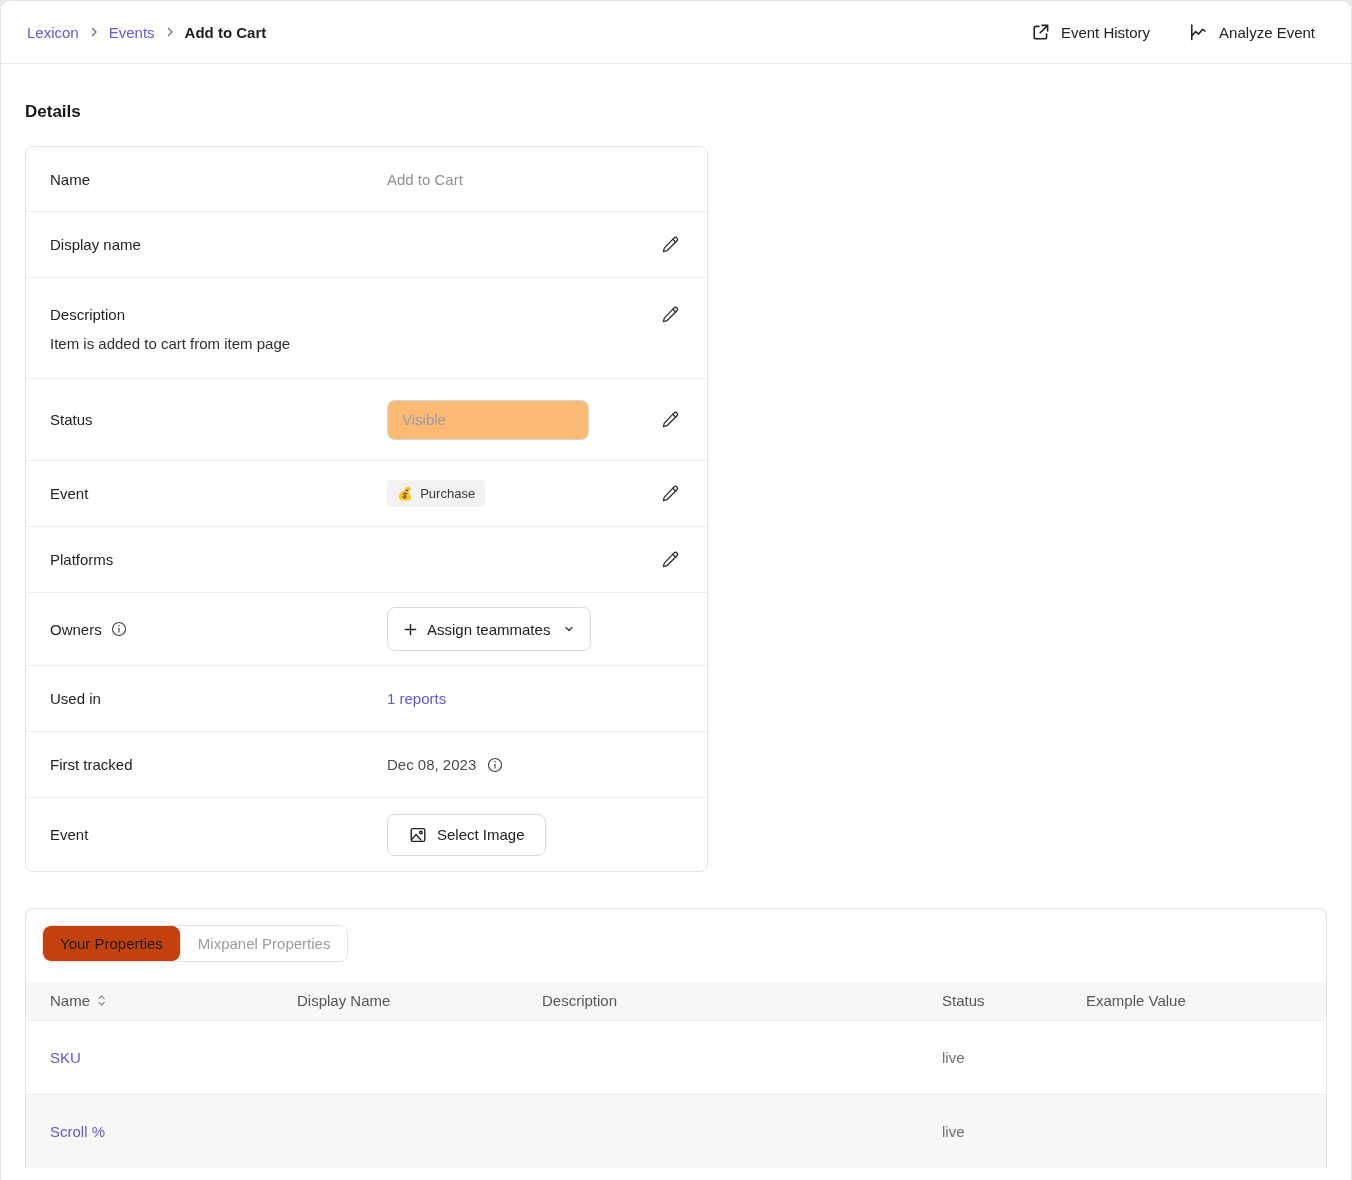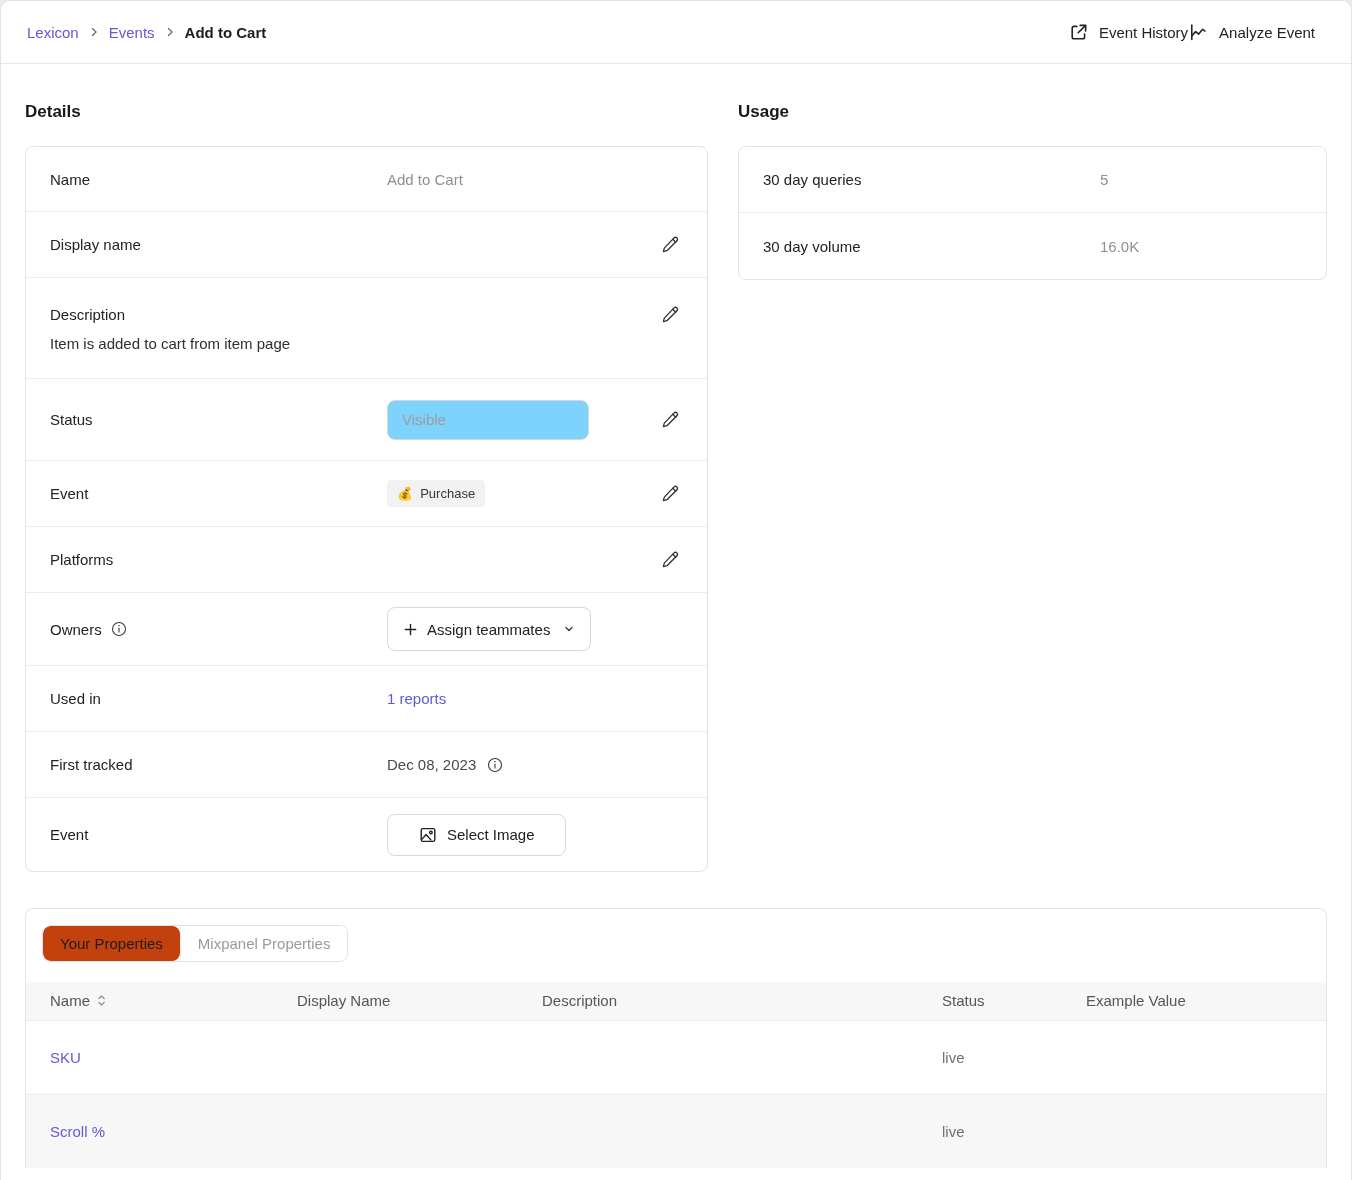--- a/index.html
+++ b/index.html
@@ -26,21 +26,21 @@
   }
   
   .topbar{
     height:63px;display:flex;align-items:center;justify-content:space-between;
     padding:0 36px 0 26px;border-bottom:1px solid #e8e8e8;background:#fff;
   }
   .breadcrumb{display:flex;align-items:center;gap:10px;font-size:15px;}
   .crumb-link{color:var(--purple);font-weight:500;cursor:pointer;text-decoration:none;}
   .crumb-sep{color:#6f6f74;display:flex;align-items:center;}
   .crumb-current{color:var(--text-dark);font-weight:600;}
-  .topbar-actions{display:flex;align-items:center;}
+  .topbar-actions{display:flex;align-items:center;gap:38px;}
   .top-btn{
     display:flex;align-items:center;gap:10px;background:none;border:none;
     font-family:inherit;font-size:15px;font-weight:500;color:#222226;cursor:pointer;padding:0;
   }
   .top-btn svg{display:block;}
   
   .content{padding:38px 24px 0;}
   .columns{display:flex;align-items:flex-start;}
   .col-left{width:683px;margin-right:30px;flex:none;}
   .col-right{flex:1;min-width:0;}
@@ -59,36 +59,36 @@
   .row-h73{min-height:73px;}
   .icon-btn{background:none;border:none;padding:2px;cursor:pointer;color:var(--icon);display:flex;}
   .icon-btn svg{display:block;}
   
   .drow-desc{display:block;padding:24px 24px 26px;border-bottom:1px solid var(--border-row);}
   .desc-top{display:flex;align-items:center;justify-content:space-between;}
   .desc-text{margin-top:8px;font-size:15px;color:#2e2e33;}
   
   .status-input{
     width:202px;height:40px;border:1px solid #d6d6d8;border-radius:8px;
-    padding:0 14px;font-family:inherit;font-size:15px;color:#2c2c30;background:#7dd3fc;
+    padding:0 14px;font-family:inherit;font-size:15px;color:#2c2c30;background:#fdba74;
   }
   .status-input::placeholder{color:#9c9ca1;}
   
   .tag-chip{
     display:inline-flex;align-items:center;gap:7px;background:#f2f2f3;border-radius:4px;
     padding:6px 10px;font-size:13px;color:#38383c;
   }
   .tag-chip .emoji{font-size:13px;line-height:1;}
   
   .outline-btn{
     display:inline-flex;align-items:center;gap:9px;height:44px;padding:0 15px;
     border:1px solid #d8d8da;border-radius:8px;background:#fff;cursor:pointer;
     font-family:inherit;font-size:15px;font-weight:500;color:#212125;
   }
-  .outline-btn.h42{height:42px;padding:0 30px;}
+  .outline-btn.h42{height:42px;padding:0 20px;}
   .outline-btn svg{display:block;}
   .chev{margin-left:4px;color:#3c3c41;}
   .link{color:var(--purple);font-size:15px;text-decoration:none;cursor:pointer;}
   .value-with-icon{display:flex;align-items:center;gap:10px;font-size:15px;color:var(--text-mid);}
   .info-icon{color:#3a3a3f;display:flex;}
   
   .props-section{margin-top:36px;}
   .props-card{border:1px solid var(--border-card);border-radius:8px 8px 0 0;border-bottom:none;background:#fff;}
   .tabgroup{display:inline-flex;border:1px solid #e2e2e4;border-radius:8px;overflow:hidden;margin:16px 0 20px 16px;}
   .tab{padding:9px 17px;font-size:15px;cursor:pointer;background:#fff;color:#9a9aa0;border:none;font-family:inherit;}
@@ -311,35 +311,20 @@
                 </span>
                 <span>Select Image</span>
               </button>
             </div>
             <div class="drow-action"></div>
           </div>
 
         </div>
       </div>
 
-      <div class="col-right">
-        <h2 class="section-title">Usage</h2>
-        <div class="card">
-          <div class="drow">
-            <div class="drow-label">30 day queries</div>
-            <div class="drow-value">5</div>
-            <div class="drow-action"></div>
-          </div>
-          <div class="drow">
-            <div class="drow-label">30 day volume</div>
-            <div class="drow-value">16.0K</div>
-            <div class="drow-action"></div>
-          </div>
-        </div>
-      </div>
 
     </div>
 
     <div class="props-section">
       <div class="props-card">
         <div class="tabgroup">
           <button class="tab active">Your Properties</button>
           <button class="tab">Mixpanel Properties</button>
         </div>
         <table class="props">

